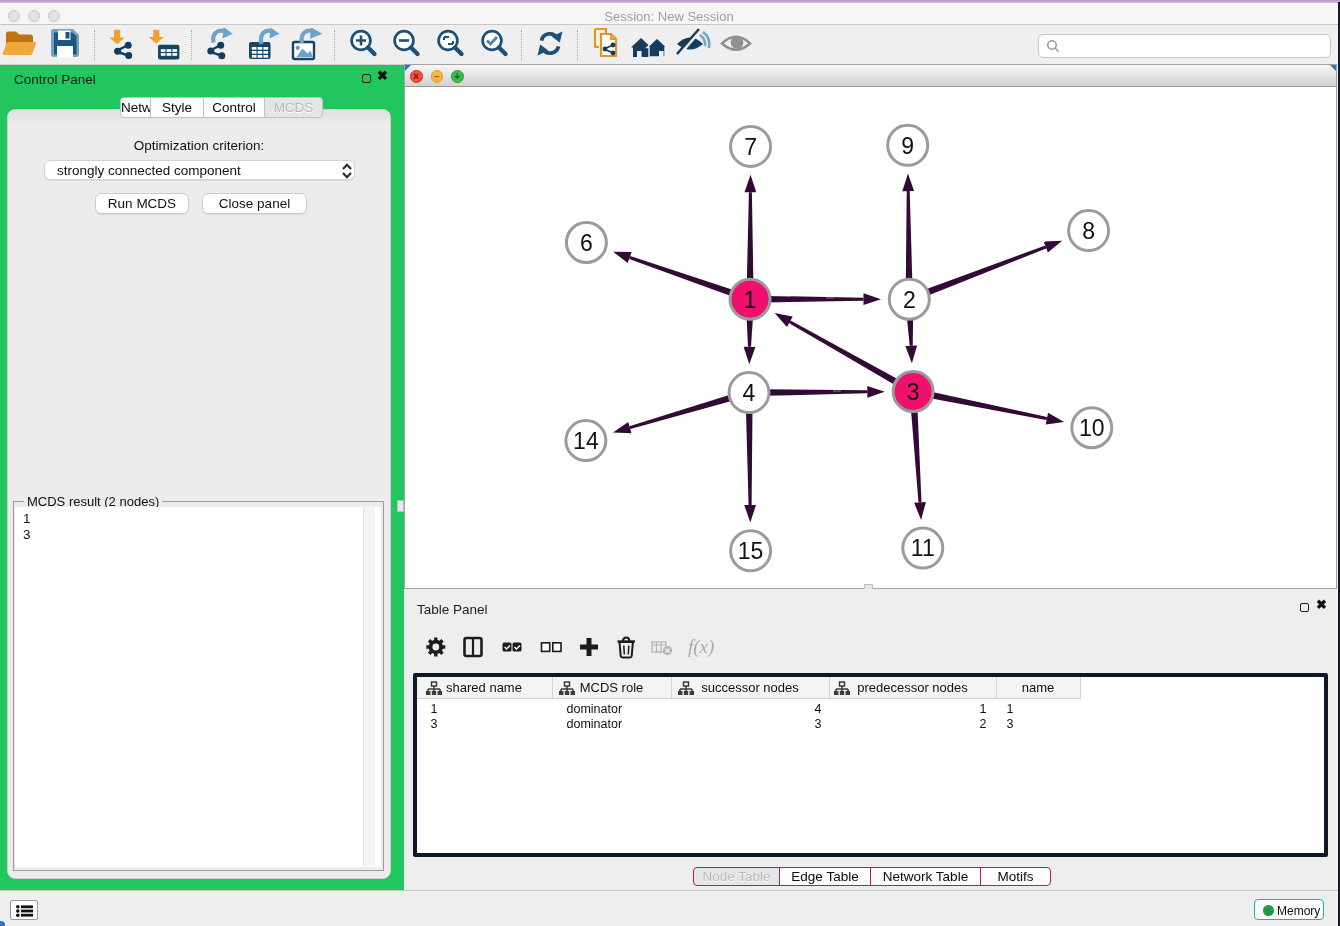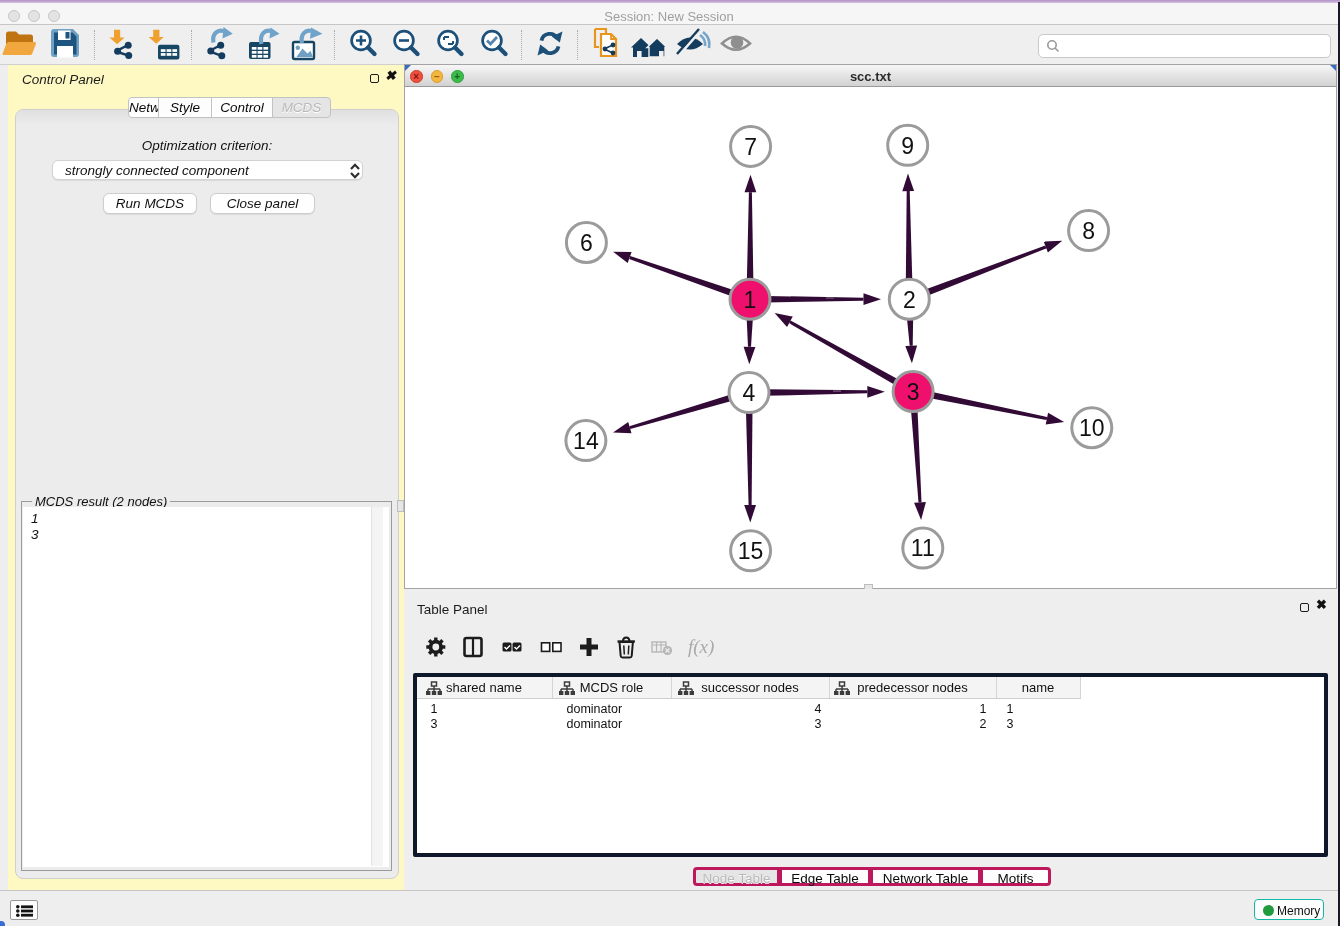--- a/index.html
+++ b/index.html
@@ -7,21 +7,21 @@
   .abs{position:absolute;}
   svg{transform:translateZ(0);}
   #topstrip{left:0;top:0;width:1340px;height:3px;background:linear-gradient(#b191c6,#d5c2e2);}
   #rightstrip{right:0;top:2px;width:2px;height:924px;background:#1c1526;}
   #titlebar{left:0;top:2.5px;width:1338px;height:21px;background:#f6f6f6;border-bottom:1px solid #c6c6c6;}
   .tl{position:absolute;width:12px;height:12px;border-radius:50%;background:#e3e3e3;border:1px solid #c8c8c8;top:7px;box-sizing:border-box;}
   #apptitle{position:absolute;width:100%;text-align:center;top:6px;font-size:13px;color:#9f9f9f;}
   #toolbar{left:0;top:25px;width:1338px;height:39px;background:#efefef;border-bottom:1px solid #cfcfcf;}
   .tsep{position:absolute;top:5px;height:30px;width:0;border-left:1px dotted #a9a9a9;}
   #searchbox{position:absolute;left:1038px;top:9px;width:291px;height:22px;background:#fff;border:1px solid #c9c9c9;border-radius:5px;}
-  #leftpanel{left:8px;top:65px;width:407px;height:825px;background:#fef9c3;font-style:italic;}
+  #leftpanel{left:0;top:65px;width:407px;height:825px;background:#22c55e;}
   #cptitle{left:14px;top:7px;font-size:13.5px;color:#1c1c1c;}
   .floatsq{position:absolute;width:9px;height:9px;border:1.8px solid #1b1b1b;border-radius:2px;box-sizing:border-box;background:transparent;}
   .closex{position:absolute;font-size:13px;font-weight:bold;color:#111;}
   #cpcontent{left:7px;top:44px;width:384px;height:770px;background:#ececec;border:1px solid #cfcfcf;border-radius:8px;box-sizing:border-box;}
   #cpband{left:8px;top:45px;width:382px;height:15px;background:linear-gradient(#e0e0e0,#ececec);border-radius:8px 8px 0 0;}
   .tab{position:absolute;top:32px;height:21px;background:#fdfdfd;border:1px solid #c2c2c2;box-sizing:border-box;text-align:center;font-size:13.5px;color:#0a0a0a;line-height:19px;}
   .tabsel{background:#e5e5e5;color:#b9b9b9;text-shadow:0 1px 0 #ffffff;}
   #optlabel{left:0;top:72.5px;width:398px;text-align:center;font-size:13.5px;color:#111;}
   #combo{left:44px;top:94.5px;width:311px;height:20px;background:#fff;border:1px solid #d2d2d2;border-radius:6px;box-sizing:border-box;box-shadow:0 1px 1px rgba(0,0,0,0.08);}
   #combotext{left:12px;top:2px;font-size:13.5px;color:#111;}
@@ -34,21 +34,21 @@
   #nettitle{left:0;top:0;width:931px;height:22px;background:linear-gradient(#f6f6f6,#d2d2d2);border-bottom:1px solid #9a9a9a;box-sizing:border-box;}
   #nettext{position:absolute;width:100%;text-align:center;top:4px;font-size:13px;font-weight:bold;color:#2b2b2b;}
   .mtl{position:absolute;top:5px;width:12.5px;height:12.5px;border-radius:50%;box-sizing:border-box;font-size:10px;text-align:center;line-height:12px;}
   #tablepanel{left:404px;top:589px;width:934px;height:301px;background:#eeeeee;}
   #tptitle{left:13px;top:13px;font-size:13.5px;color:#1c1c1c;}
   #tbltoolbar{left:0;top:34px;width:934px;height:38px;}
   #tblarea{left:8.5px;top:84px;width:915px;height:184px;background:#fff;border:4px solid #0f172a;border-radius:2px;box-sizing:border-box;}
   #tblheader{left:0;top:0;width:664.5px;height:22px;background:#f4f4f4;border-bottom:1px solid #cfcfcf;box-sizing:border-box;}
   .hcell{position:absolute;top:0;height:21px;border-right:1px solid #d5d5d5;box-sizing:border-box;text-align:center;font-size:13px;color:#111;line-height:21px;}
   .drow{position:absolute;font-size:12.5px;color:#111;}
-  .btab{position:absolute;top:277.5px;height:19px;background:#fdfdfd;border:3px solid #be185d;box-sizing:border-box;text-align:center;font-size:13.5px;color:#0a0a0a;line-height:17px;}
+  .btab{position:absolute;top:277.5px;height:19px;background:#fdfdfd;border:1px solid #be185d;box-sizing:border-box;text-align:center;font-size:13.5px;color:#0a0a0a;line-height:17px;}
   .btab.tabsel{background:#e5e5e5;color:#b9b9b9;text-shadow:0 1px 0 #ffffff;}
   #statusbar{left:0;top:890px;width:1338px;height:36px;background:#eeeeee;border-top:1px solid #c6c6c6;box-sizing:border-box;}
   #listbtn{left:10px;top:9px;width:28px;height:20px;background:#fdfdfd;border:1px solid #9a9a9a;border-radius:2px;box-sizing:border-box;}
   #membtn{left:1254px;top:8px;width:70px;height:21px;background:#fdfdfd;border:1px solid #14b8a6;border-radius:4px;box-sizing:border-box;font-size:12px;color:#111;}
 </style>
 </head>
 <body>
 <div id="topstrip" class="abs"></div>
 <div id="rightstrip" class="abs"></div>
 
@@ -204,21 +204,20 @@
   <div id="grouptitle" class="abs">MCDS result (2 nodes)</div>
   <div id="cplist" class="abs">1<br>3</div>
   <div id="cpscroll" class="abs"></div>
 </div>
 
 <div id="netwin" class="abs">
   <div id="nettitle" class="abs">
     <div class="mtl" style="left:5px;background:#ee4f3e;border:1px solid #ce3b2b;color:#7c150c;font-weight:bold;">×</div>
     <div class="mtl" style="left:25.5px;background:#f5b63f;border:1px solid #dd9f2e;color:#8a5d10;font-weight:bold;">–</div>
     <div class="mtl" style="left:46px;background:#3cba4c;border:1px solid #2da33c;color:#1a6020;font-weight:bold;">+</div>
-    <div id="nettext">scc.txt</div>
   </div>
   <svg class="abs" style="left:0;top:0;" width="931" height="8" viewBox="0 0 931 8">
       <path d="M0,0 h6 L0,6 Z" fill="#3a6cc0"></path>
       <path d="M931,0 h-6 L931,6 Z" fill="#3a6cc0"></path>
     </svg>
   <svg class="abs" style="left:3px;top:22.5px;" width="928" height="500" viewBox="0 0 928 500">
   <g fill="#320a36">
 <polygon points="345.4,195.7 343.9,104.2 340.9,104.2 338.8,195.7"></polygon>
 <polygon points="342.5,86.7 348.3,104.2 336.5,104.2"></polygon>
 <polygon points="328.4,203.0 222.2,168.1 221.2,170.9 326.3,209.2"></polygon>

